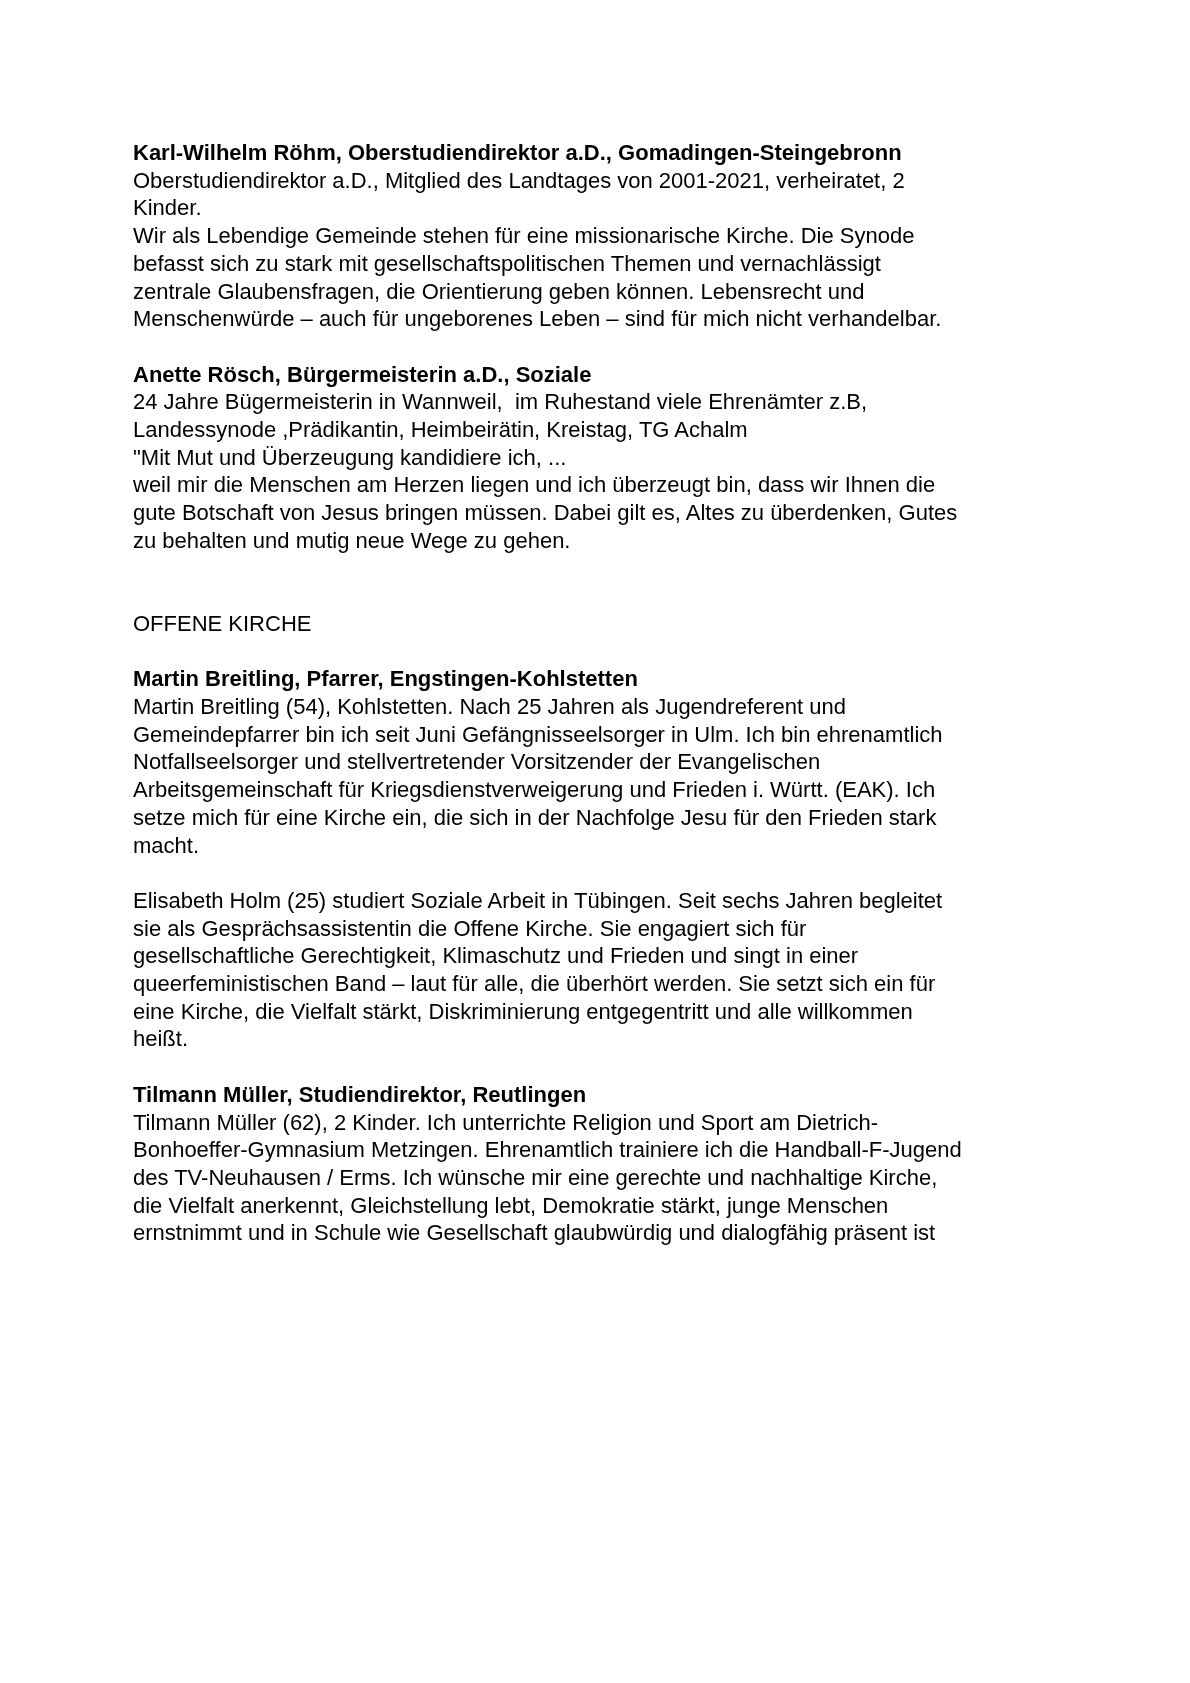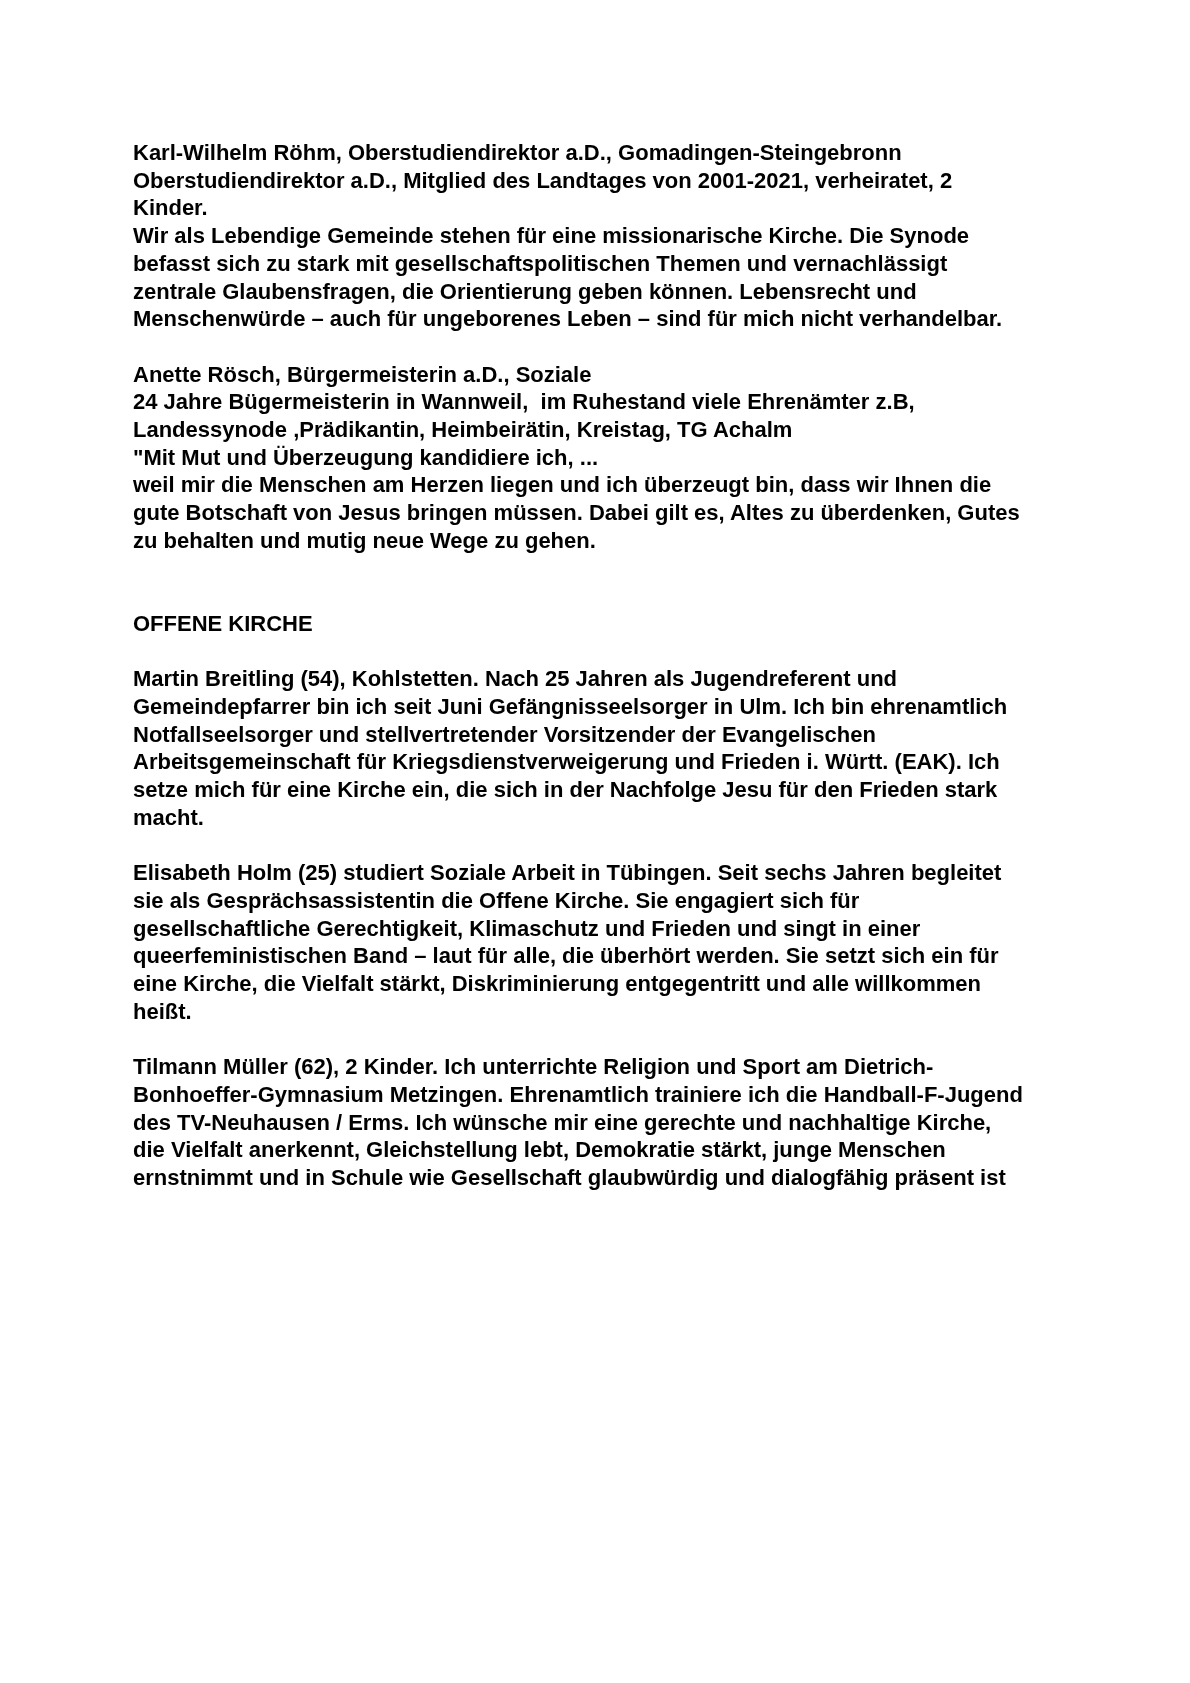--- a/index.html
+++ b/index.html
@@ -27,24 +27,23 @@
   .entry {
     margin: 0 0 27.7px 0;
     max-width: 1000px;
   }
   .entry-heading {
     font-weight: bold;
     white-space: pre-wrap;
   }
   .entry-body {
     white-space: pre-wrap;
-    font-weight: bold;
   }
   .group-heading {
-    font-weight: bold;
+    font-weight: normal;
     margin: 27.7px 0 27.7px 0;
     white-space: pre-wrap;
     max-width: 1000px;
   }
 </style>
 </head>
 <body>
 
 <div class="page">
   <div class="content">
@@ -65,38 +64,40 @@
 Landessynode ,Prädikantin, Heimbeirätin, Kreistag, TG Achalm
 "Mit Mut und Überzeugung kandidiere ich, ...
 weil mir die Menschen am Herzen liegen und ich überzeugt bin, dass wir Ihnen die
 gute Botschaft von Jesus bringen müssen. Dabei gilt es, Altes zu überdenken, Gutes
 zu behalten und mutig neue Wege zu gehen.</div>
     </section>
 
     <div class="group-heading">OFFENE KIRCHE</div>
 
     <section class="entry">
+      <div class="entry-heading">Martin Breitling, Pfarrer, Engstingen-Kohlstetten</div>
       <div class="entry-body">Martin Breitling (54), Kohlstetten. Nach 25 Jahren als Jugendreferent und
 Gemeindepfarrer bin ich seit Juni Gefängnisseelsorger in Ulm. Ich bin ehrenamtlich
 Notfallseelsorger und stellvertretender Vorsitzender der Evangelischen
 Arbeitsgemeinschaft für Kriegsdienstverweigerung und Frieden i. Württ. (EAK). Ich
 setze mich für eine Kirche ein, die sich in der Nachfolge Jesu für den Frieden stark
 macht.</div>
     </section>
 
     <section class="entry">
       <div class="entry-body">Elisabeth Holm (25) studiert Soziale Arbeit in Tübingen. Seit sechs Jahren begleitet
 sie als Gesprächsassistentin die Offene Kirche. Sie engagiert sich für
 gesellschaftliche Gerechtigkeit, Klimaschutz und Frieden und singt in einer
 queerfeministischen Band – laut für alle, die überhört werden. Sie setzt sich ein für
 eine Kirche, die Vielfalt stärkt, Diskriminierung entgegentritt und alle willkommen
 heißt.</div>
     </section>
 
     <section class="entry">
+      <div class="entry-heading">Tilmann Müller, Studiendirektor, Reutlingen</div>
       <div class="entry-body">Tilmann Müller (62), 2 Kinder. Ich unterrichte Religion und Sport am Dietrich-
 Bonhoeffer-Gymnasium Metzingen. Ehrenamtlich trainiere ich die Handball-F-Jugend
 des TV-Neuhausen / Erms. Ich wünsche mir eine gerechte und nachhaltige Kirche,
 die Vielfalt anerkennt, Gleichstellung lebt, Demokratie stärkt, junge Menschen
 ernstnimmt und in Schule wie Gesellschaft glaubwürdig und dialogfähig präsent ist</div>
     </section>
 
   </div>
 </div>
 

